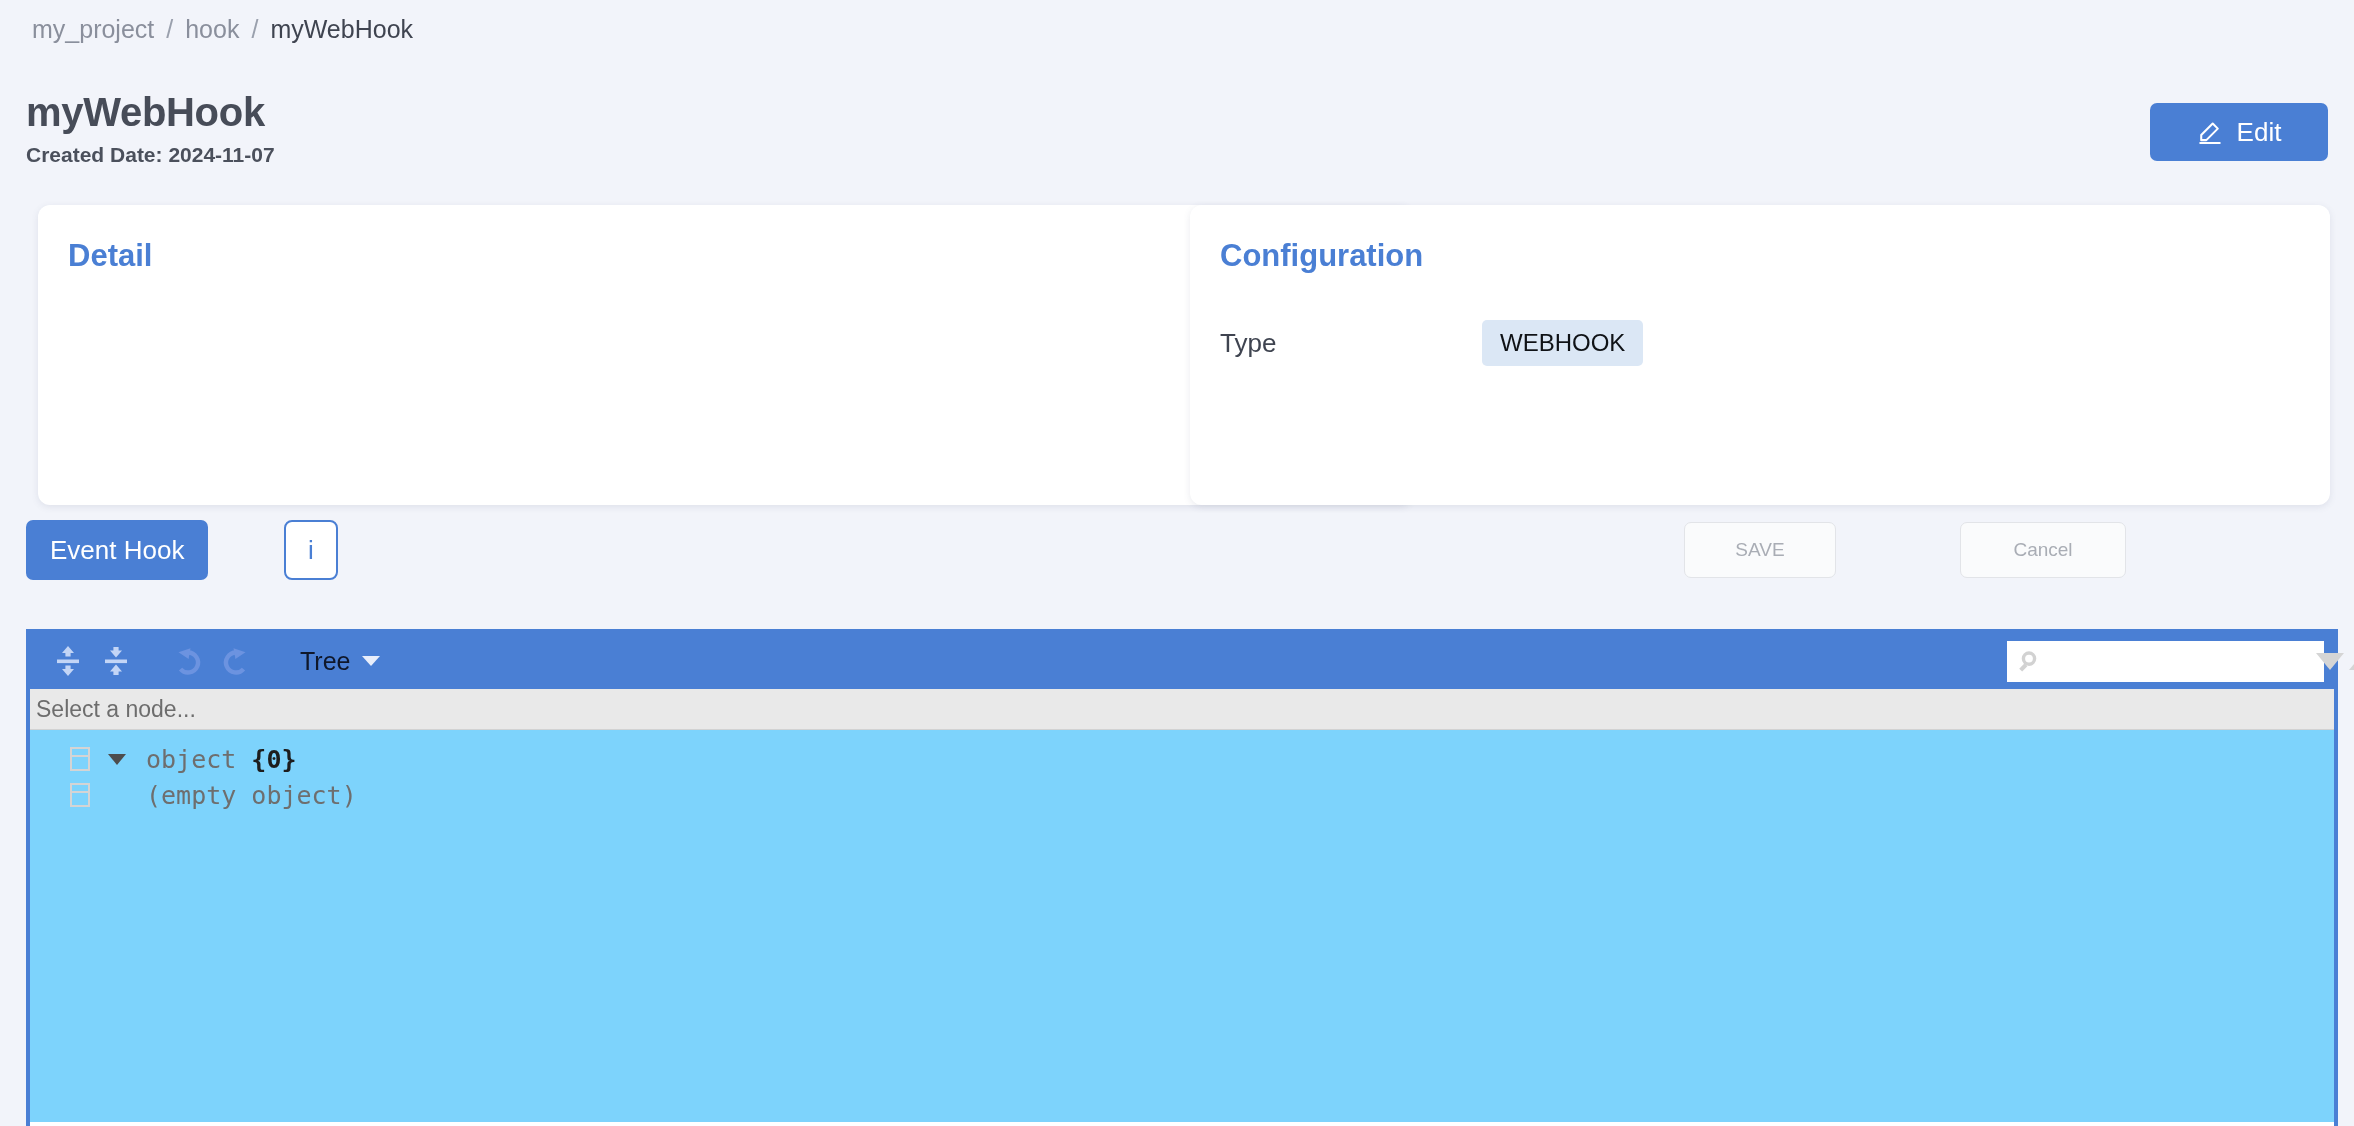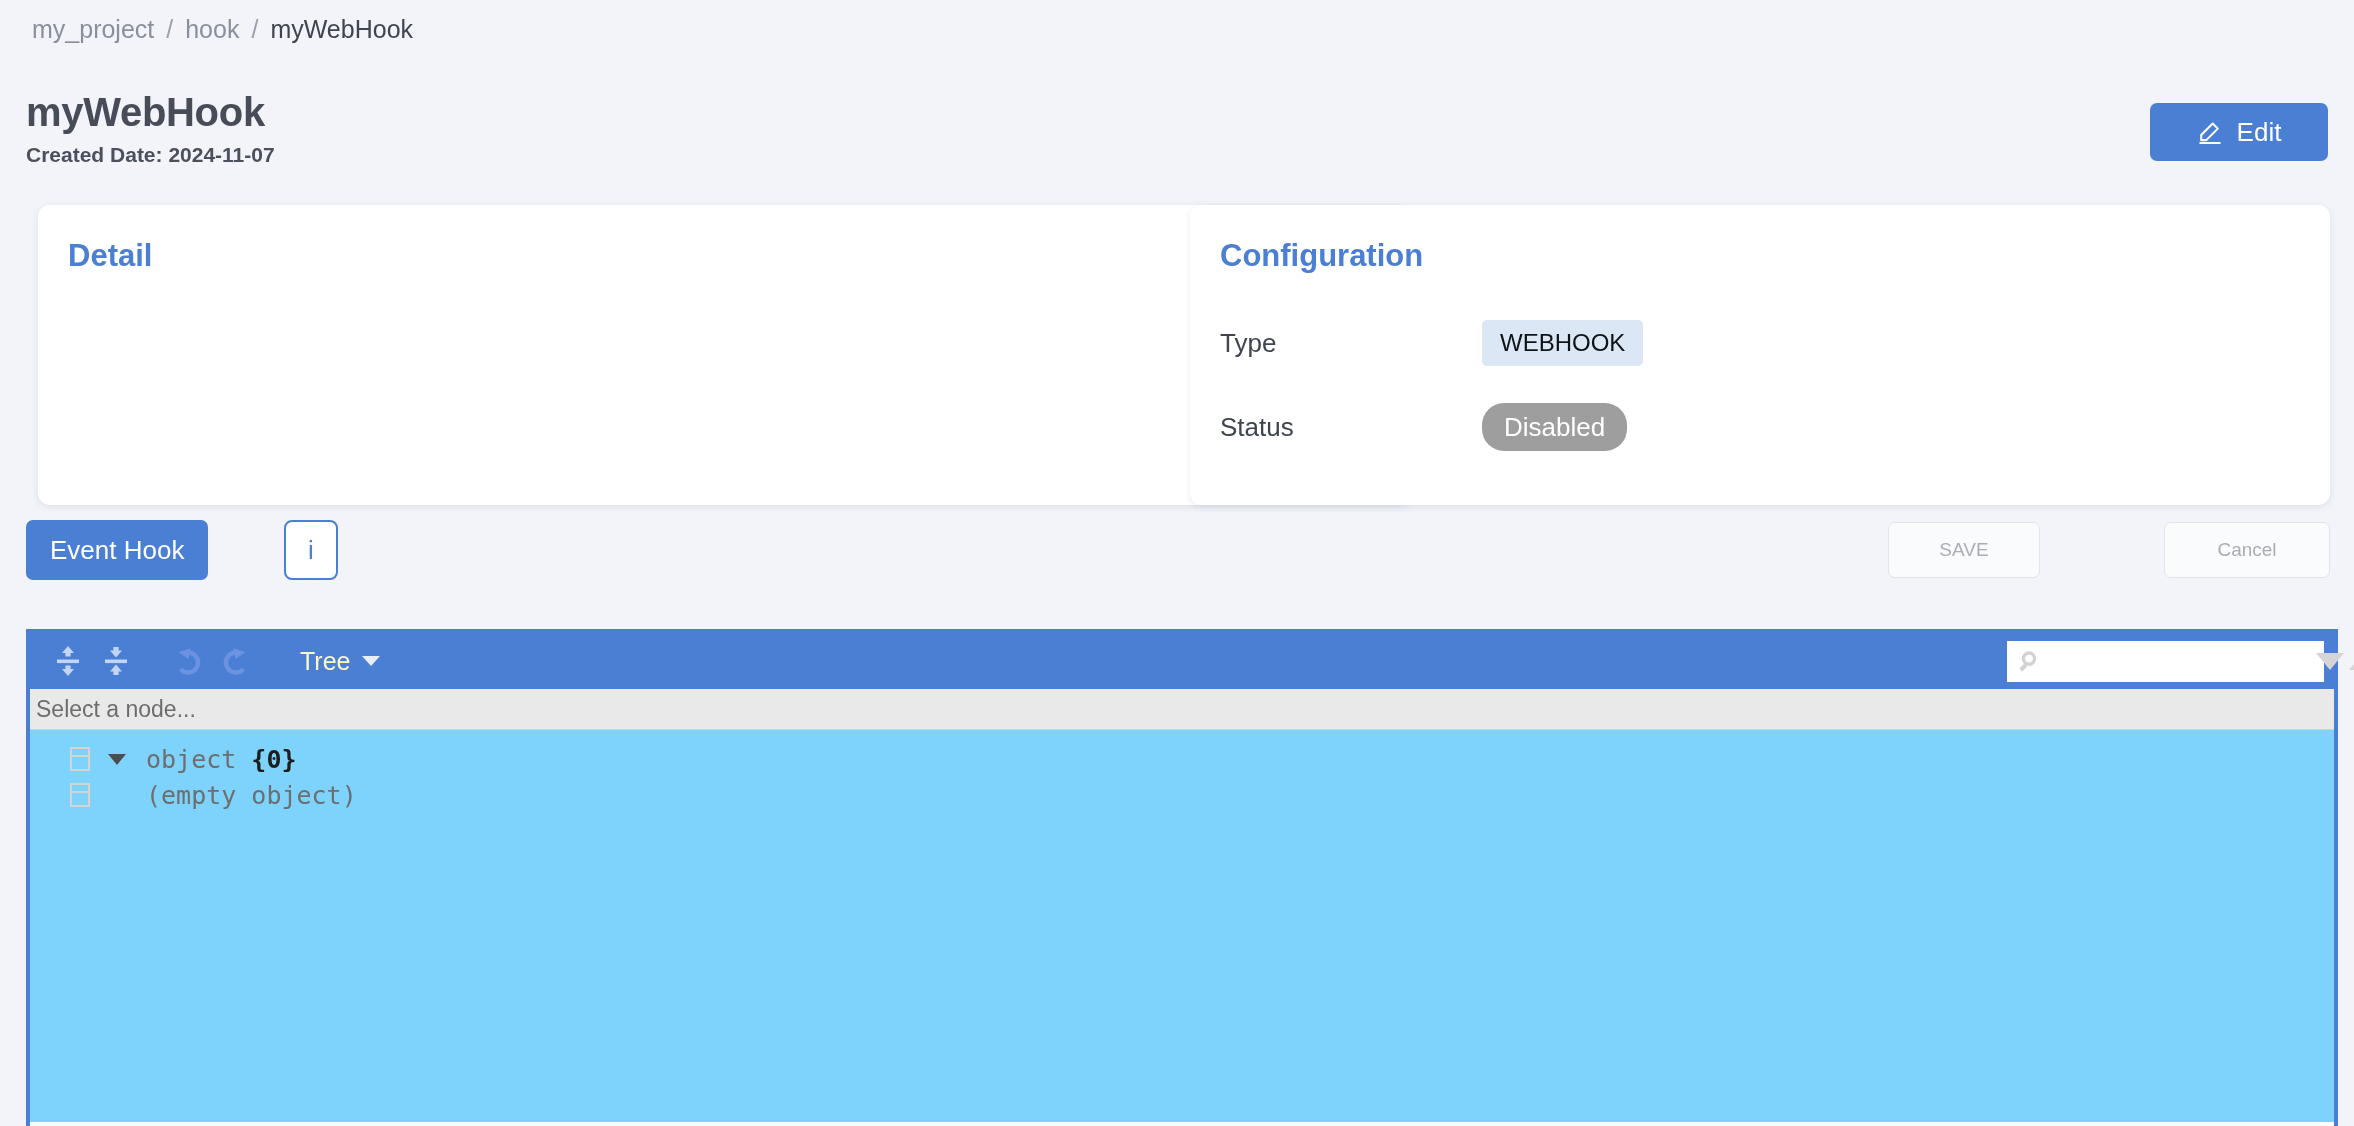--- a/index.html
+++ b/index.html
@@ -77,21 +77,21 @@
     font-size: 24px; line-height: 28px;
     padding: 9px 18px; border-radius: 5px;
   }
   .chip-status {
     background: #9e9e9e; color: #ffffff;
     font-size: 26px; line-height: 30px;
     padding: 9px 22px; border-radius: 22px;
   }
 
   
-  .action-bar { position: absolute; left: 26px; top: 520px; width: 2304px; height: 64px; }
+  .action-bar { position: absolute; left: 26px; top: 520px; width: 2100px; height: 64px; }
   .btn-event-hook {
     position: absolute; left: 0; top: 0;
     height: 60px; padding: 0 24px;
     background: #4a7fd4; color: #ffffff; border: none; border-radius: 7px;
     font-size: 26px; line-height: 30px; cursor: pointer;
     font-family: "Liberation Sans", sans-serif;
   }
   .btn-info {
     position: absolute; left: 258px; top: 0;
     width: 54px; height: 60px;
@@ -126,21 +126,21 @@
     width: 48px; height: 48px;
     display: flex; align-items: center; justify-content: center;
     background: transparent; border: none; cursor: pointer;
   }
   .tool-btn.first { margin-left: 14px; }
   .tool-btn.gap { margin-left: 24px; }
   .tool-svg { display: block; }
   .mode-select {
     margin-left: 40px;
     display: flex; align-items: center; gap: 12px;
-    color: #fef9c3; font-size: 25px; line-height: 28px; cursor: pointer;
+    color: #0f172a; font-size: 25px; line-height: 28px; cursor: pointer;
   }
   .caret-down {
     width: 0; height: 0;
     border-left: 9px solid transparent;
     border-right: 9px solid transparent;
     border-top: 10px solid #e8eefb;
   }
   .search-wrap {
     position: absolute; right: 10px; top: 8px;
     width: 317px; height: 41px;
@@ -246,24 +246,20 @@
       <div class="card-title">Detail</div>
     </section>
 
     <section class="card config">
       <div class="card-title">Configuration</div>
       <div class="config-rows">
         <div class="config-row">
           <span class="config-label">Type</span>
           <span class="chip-type">WEBHOOK</span>
         </div>
-        <div class="config-row">
-          <span class="config-label">Status</span>
-          <span class="chip-status">Disabled</span>
-        </div>
       </div>
     </section>
   </div>
 
   <div class="action-bar">
     <button class="btn-event-hook">Event Hook</button>
     <button class="btn-info">i</button>
     <button class="btn-ghost btn-save">SAVE</button>
     <button class="btn-ghost btn-cancel">Cancel</button>
   </div>

